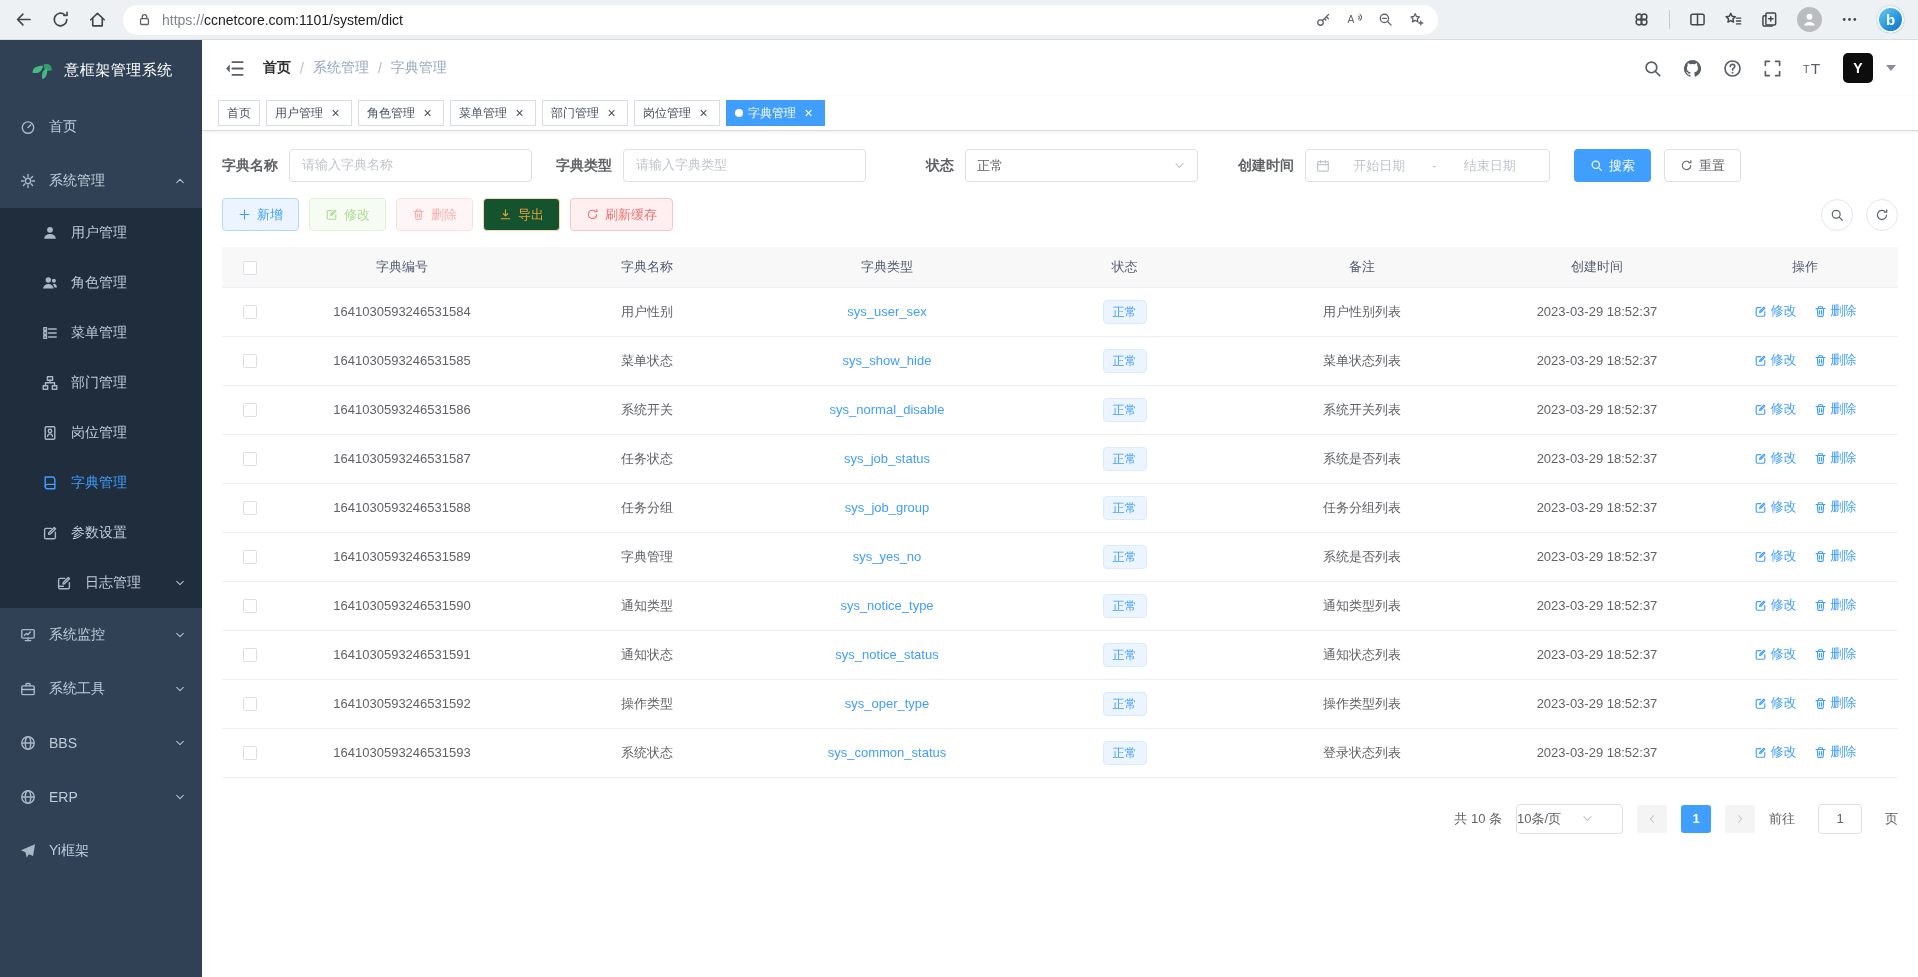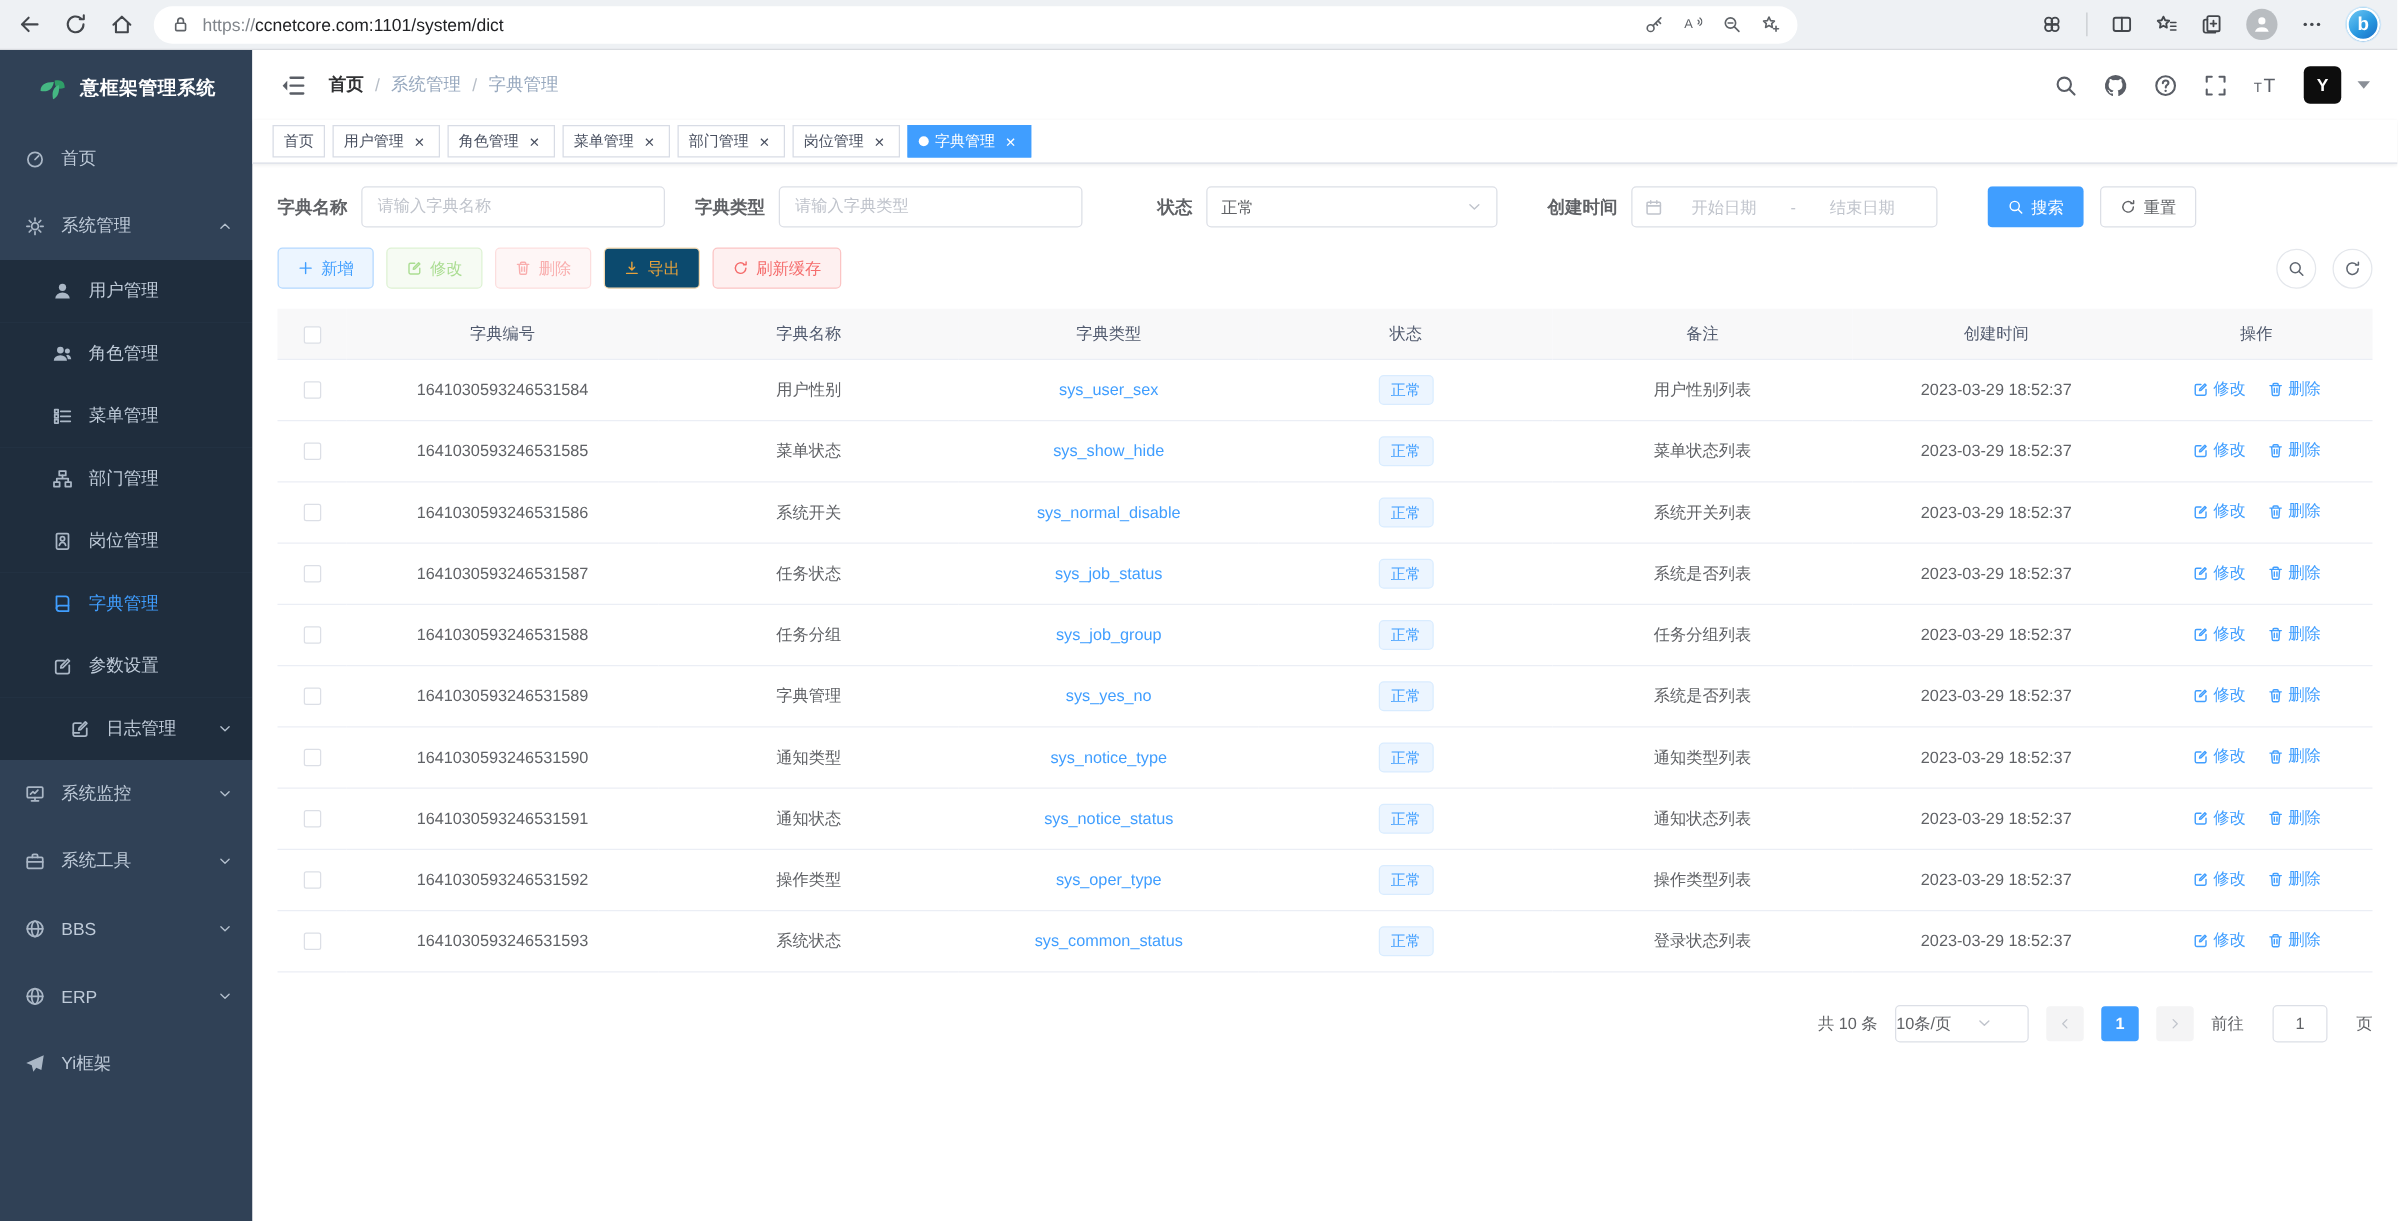--- a/index.html
+++ b/index.html
@@ -18,21 +18,21 @@
 .pill-right{gap:16px}
 .browser-right{margin-left:auto;gap:19px}
 .divider-v{width:1px;height:19px;background:#c6cacd}
 .profile-avatar{width:25px;height:25px;border-radius:50%;background:#b9bdc1;color:#fff;padding:4px;flex:none;cursor:pointer}
 .bing{width:27px;height:27px;border-radius:50% 50% 50% 50%;background:linear-gradient(140deg,#7ad0f7 0%,#2898e0 55%,#1565c0 100%);color:#fff;font-weight:bold;font-size:15px;display:flex;align-items:center;justify-content:center;flex:none;cursor:pointer;box-shadow:inset 0 0 0 2px #fff,0 0 0 1px #cfe6f7}
 
 .app{display:flex;height:937px}
 .sidebar{width:202px;background:#304156;color:#bfcbd9;flex:none;overflow:hidden}
 .logo-row{height:60px;display:flex;align-items:center;justify-content:center;gap:9px}
 .logo-leaf{width:26px;height:26px}
-.logo-title{color:#fff;font-weight:bold;font-size:15px;letter-spacing:.5px}
+.logo-title{color:#fff;font-weight:normal;font-size:15px;letter-spacing:.5px}
 .side-item{display:flex;align-items:center;height:54px;padding:0 16px 0 20px;font-size:14px;cursor:pointer}
 .side-item.lvl1,.side-item.lvl2{background:#1f2d3d;height:50px;padding-left:42px}
 .side-item.lvl2{padding-left:56px}
 .s-icon{width:16px;height:16px;margin-right:13px;color:#aab7c6;flex:none}
 .s-label{flex:1;white-space:nowrap}
 .s-chev{width:12px;height:12px;color:#b4c0ce;flex:none}
 .side-item.active{color:#409eff}
 .side-item.active .s-icon{color:#409eff}
 .main{flex:1;display:flex;flex-direction:column;background:#fff;min-width:0}
 
@@ -69,21 +69,21 @@
 .btn{height:33px;border-radius:4px;font-size:13px;display:inline-flex;align-items:center;gap:6px;padding:0 15px;cursor:pointer;border:1px solid transparent;background:#fff;font-family:inherit;white-space:nowrap}
 .btn .ic{width:13px;height:13px;display:inline-block}
 .btn-search{background:#409eff;color:#fff;margin-right:13px}
 .btn-reset{border-color:#dcdfe6;color:#606266}
 
 .toolbar-row{display:flex;align-items:center;margin-top:16px}
 .toolbar-row .btn{margin-right:10px}
 .btn-add{color:#409eff;background:#ecf5ff;border-color:#b3d8ff}
 .btn-edit{color:#67c23a;background:#f0f9eb;border-color:#c2e7b0;opacity:.55;cursor:not-allowed}
 .btn-del{color:#f56c6c;background:#fef0f0;border-color:#fbc4c4;opacity:.55;cursor:not-allowed}
-.btn-export{color:#e6a23c;background:#0c4a6e;border-color:#f5dab1}
+.btn-export{color:#e6a23c;background:#14532d;border-color:#f5dab1}
 .btn-cache{color:#f56c6c;background:#fef0f0;border-color:#fbc4c4}
 .toolbar-right{margin-left:auto;display:flex;gap:13px}
 .circle-btn{width:32px;height:32px;border-radius:50%;border:1px solid #e4e7ec;display:flex;align-items:center;justify-content:center;color:#5f6670;background:#fff;cursor:pointer}
 .circle-btn .ic{width:14px;height:14px}
 
 .dict-table{width:100%;border-collapse:collapse;margin-top:16px;font-size:13px;color:#606266;table-layout:fixed}
 .dict-table th{height:40px;background:#f8f8f9;color:#515a6e;font-weight:normal;border-bottom:1px solid #ebeef5;text-align:center}
 .dict-table td{height:49px;border-bottom:1px solid #ebeef5;text-align:center;white-space:nowrap;overflow:hidden}
 .cb{width:14px;height:14px;border:1px solid #dcdfe6;border-radius:2px;display:inline-block;background:#fff;vertical-align:middle;cursor:pointer}
 .tlink{color:#409eff;cursor:pointer;text-decoration:none}
@@ -505,21 +505,21 @@
                 <svg viewBox="0 0 16 16" fill="none" stroke="currentColor" stroke-width="1.4" stroke-linecap="round" stroke-linejoin="round">
                   <rect x="1.9" y="3.1" width="12.2" height="10.8" rx="1"></rect>
                   <path d="M1.9 6.5h12.2M5.2 1.9v2.4M10.8 1.9v2.4"></path>
                 </svg>
               </span>
             <span class="date-ph">开始日期</span>
             <span class="date-sep">-</span>
             <span class="date-ph">结束日期</span>
           </div>
         </div>
-        <button class="btn btn-search" style="margin-left:16px">
+        <button class="btn btn-search" style="">
           <span class="ic">
               <svg viewBox="0 0 16 16" fill="none" stroke="currentColor" stroke-width="1.4" stroke-linecap="round" stroke-linejoin="round">
                 <circle cx="7.1" cy="7.1" r="4.5"></circle>
                 <path d="M10.5 10.5L14 14"></path>
               </svg>
             </span>
           <span>搜索</span>
         </button>
         <button class="btn btn-reset">
           <span class="ic">

